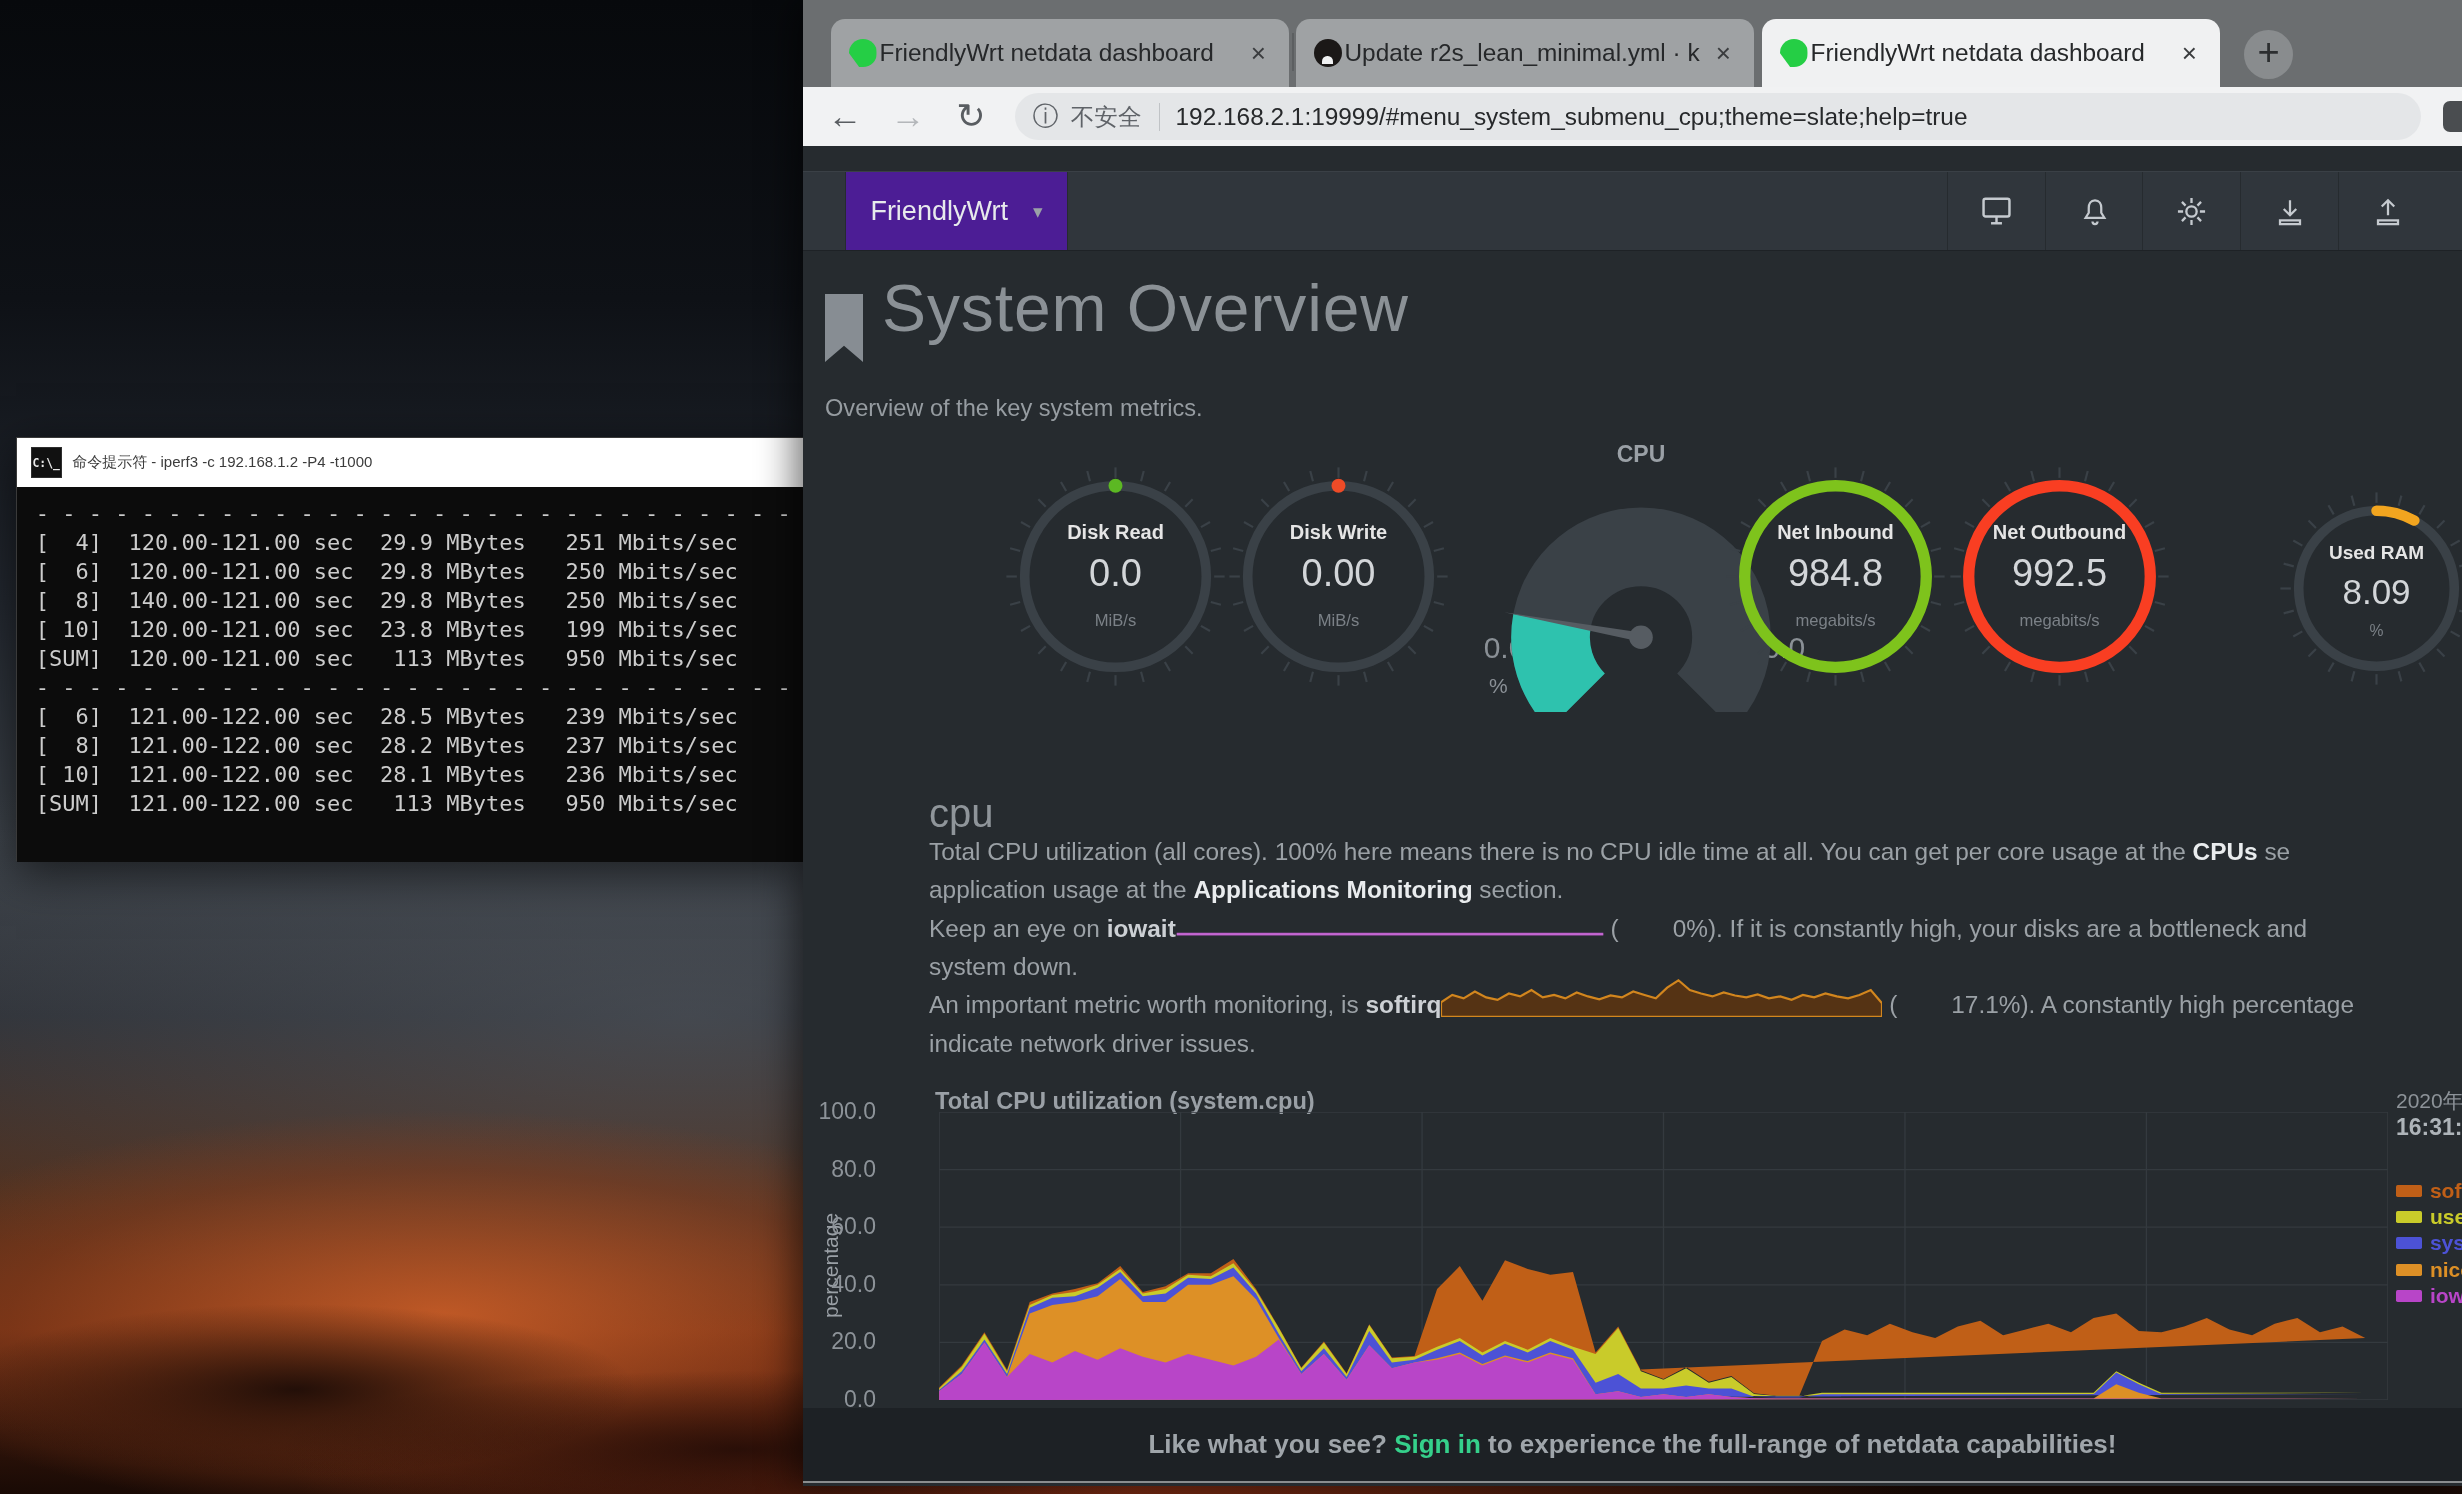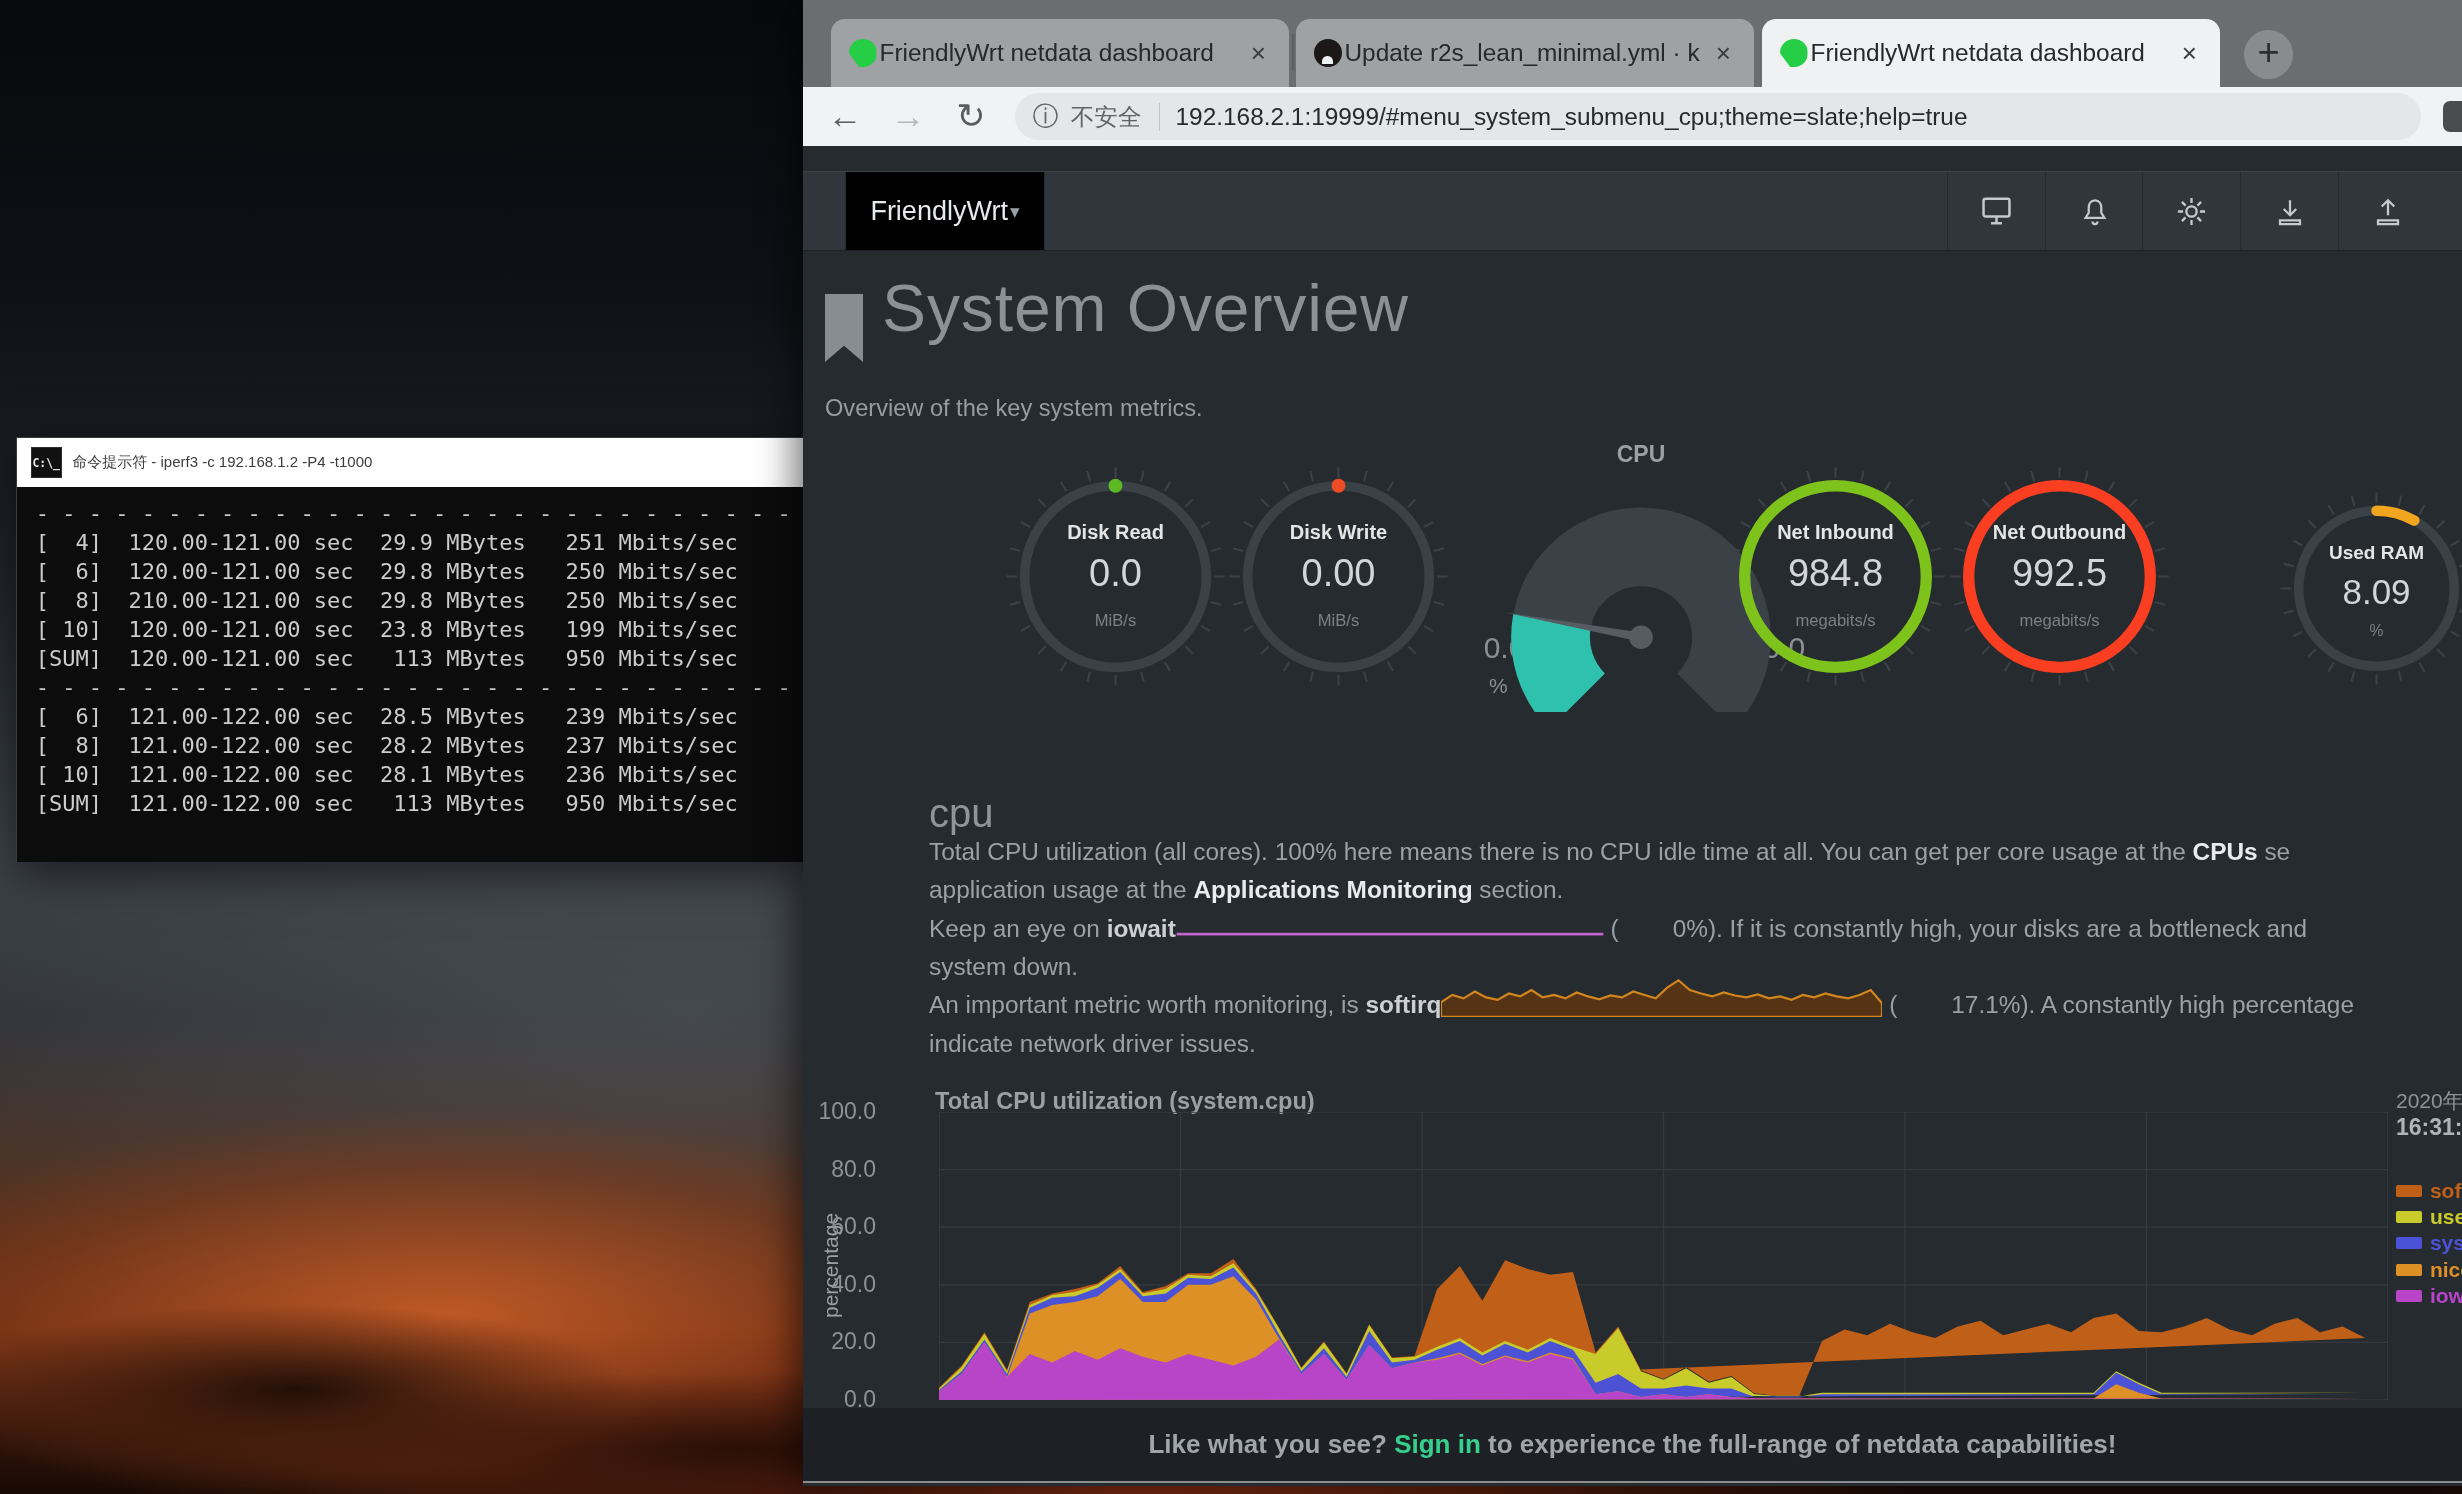--- a/index.html
+++ b/index.html
@@ -61,22 +61,22 @@
   .omni-sec { font-size:23.6px; color:#5f6368; margin-left:12.2px; }
   .omni-div { width:0.9px; height:28px; background:#c0c3c6; margin:0 15.7px 0 17.5px; }
   .omni-url { font-size:24.4px; color:#27292b; white-space:nowrap; }
   .ext-icon { position:absolute; left:1640px; top:101px; width:30px; height:31px; background:#4a4d50; border-radius:7px; }
 
   
   .content { position:absolute; left:0; top:147px; width:1659px; height:1339px; background:#262b2f; overflow:hidden; }
 
   .nd-navbar { position:absolute; left:0; top:24.4px; width:100%; height:80px; background:#30363c;
     border-top:0.9px solid #3a4046; border-bottom:0.9px solid #1e2226; }
-  .brand-cell { position:absolute; left:42px; top:0; height:100%; padding:0 24.4px; display:flex; align-items:center; gap:2px;
-    border-left:0.9px solid #262b2f; border-right:0.9px solid #262b2f; background:#000000; }
+  .brand-cell { position:absolute; left:42px; top:0; height:100%; padding:0 24.4px; display:flex; align-items:center; gap:25px;
+    border-left:0.9px solid #262b2f; border-right:0.9px solid #262b2f; background:#4c1d95; }
   .brand-text { font-size:27px; color:#e7eaec; }
   .brand-caret { font-size:19px; color:#9aa1a7; }
   .icon-cell { position:absolute; top:0; height:100%; width:98px; border-left:0.9px solid #262b2f;
     display:flex; align-items:center; justify-content:center; }
   .icon-cell svg { stroke:#c5cacf; fill:none; stroke-width:1.8; }
 
   .bookmark { position:absolute; left:22px; top:147px; width:38px; height:68px; background:#878d93;
     clip-path:polygon(0 0,100% 0,100% 100%,50% 76%,0 100%); }
   .page-title { position:absolute; left:79px; top:123px; font-size:66px; color:#8b9196; letter-spacing:0.9px; }
   .page-subtitle { position:absolute; left:22px; top:248px; font-size:23.6px; color:#969ca1;text-align:right; }
@@ -127,21 +127,21 @@
 
 <div class="terminal">
   <div class="term-titlebar">
     <div class="term-icon">C:\_</div>
     <div class="term-title">命令提示符 - iperf3  -c 192.168.1.2 -P4 -t1000</div>
   </div>
   <div class="term-body">
       <div>- - - - - - - - - - - - - - - - - - - - - - - - - - - - -</div>
       <div>[  4]  120.00-121.00 sec  29.9 MBytes   251 Mbits/sec</div>
       <div>[  6]  120.00-121.00 sec  29.8 MBytes   250 Mbits/sec</div>
-      <div>[  8]  210.00-121.00 sec  29.8 MBytes   250 Mbits/sec</div>
+      <div>[  8]  140.00-121.00 sec  29.8 MBytes   250 Mbits/sec</div>
       <div>[ 10]  120.00-121.00 sec  23.8 MBytes   199 Mbits/sec</div>
       <div>[SUM]  120.00-121.00 sec   113 MBytes   950 Mbits/sec</div>
       <div>- - - - - - - - - - - - - - - - - - - - - - - - - - - - -</div>
       <div>[  6]  121.00-122.00 sec  28.5 MBytes   239 Mbits/sec</div>
       <div>[  8]  121.00-122.00 sec  28.2 MBytes   237 Mbits/sec</div>
       <div>[ 10]  121.00-122.00 sec  28.1 MBytes   236 Mbits/sec</div>
       <div>[SUM]  121.00-122.00 sec   113 MBytes   950 Mbits/sec</div>
     </div>
 </div>
 

